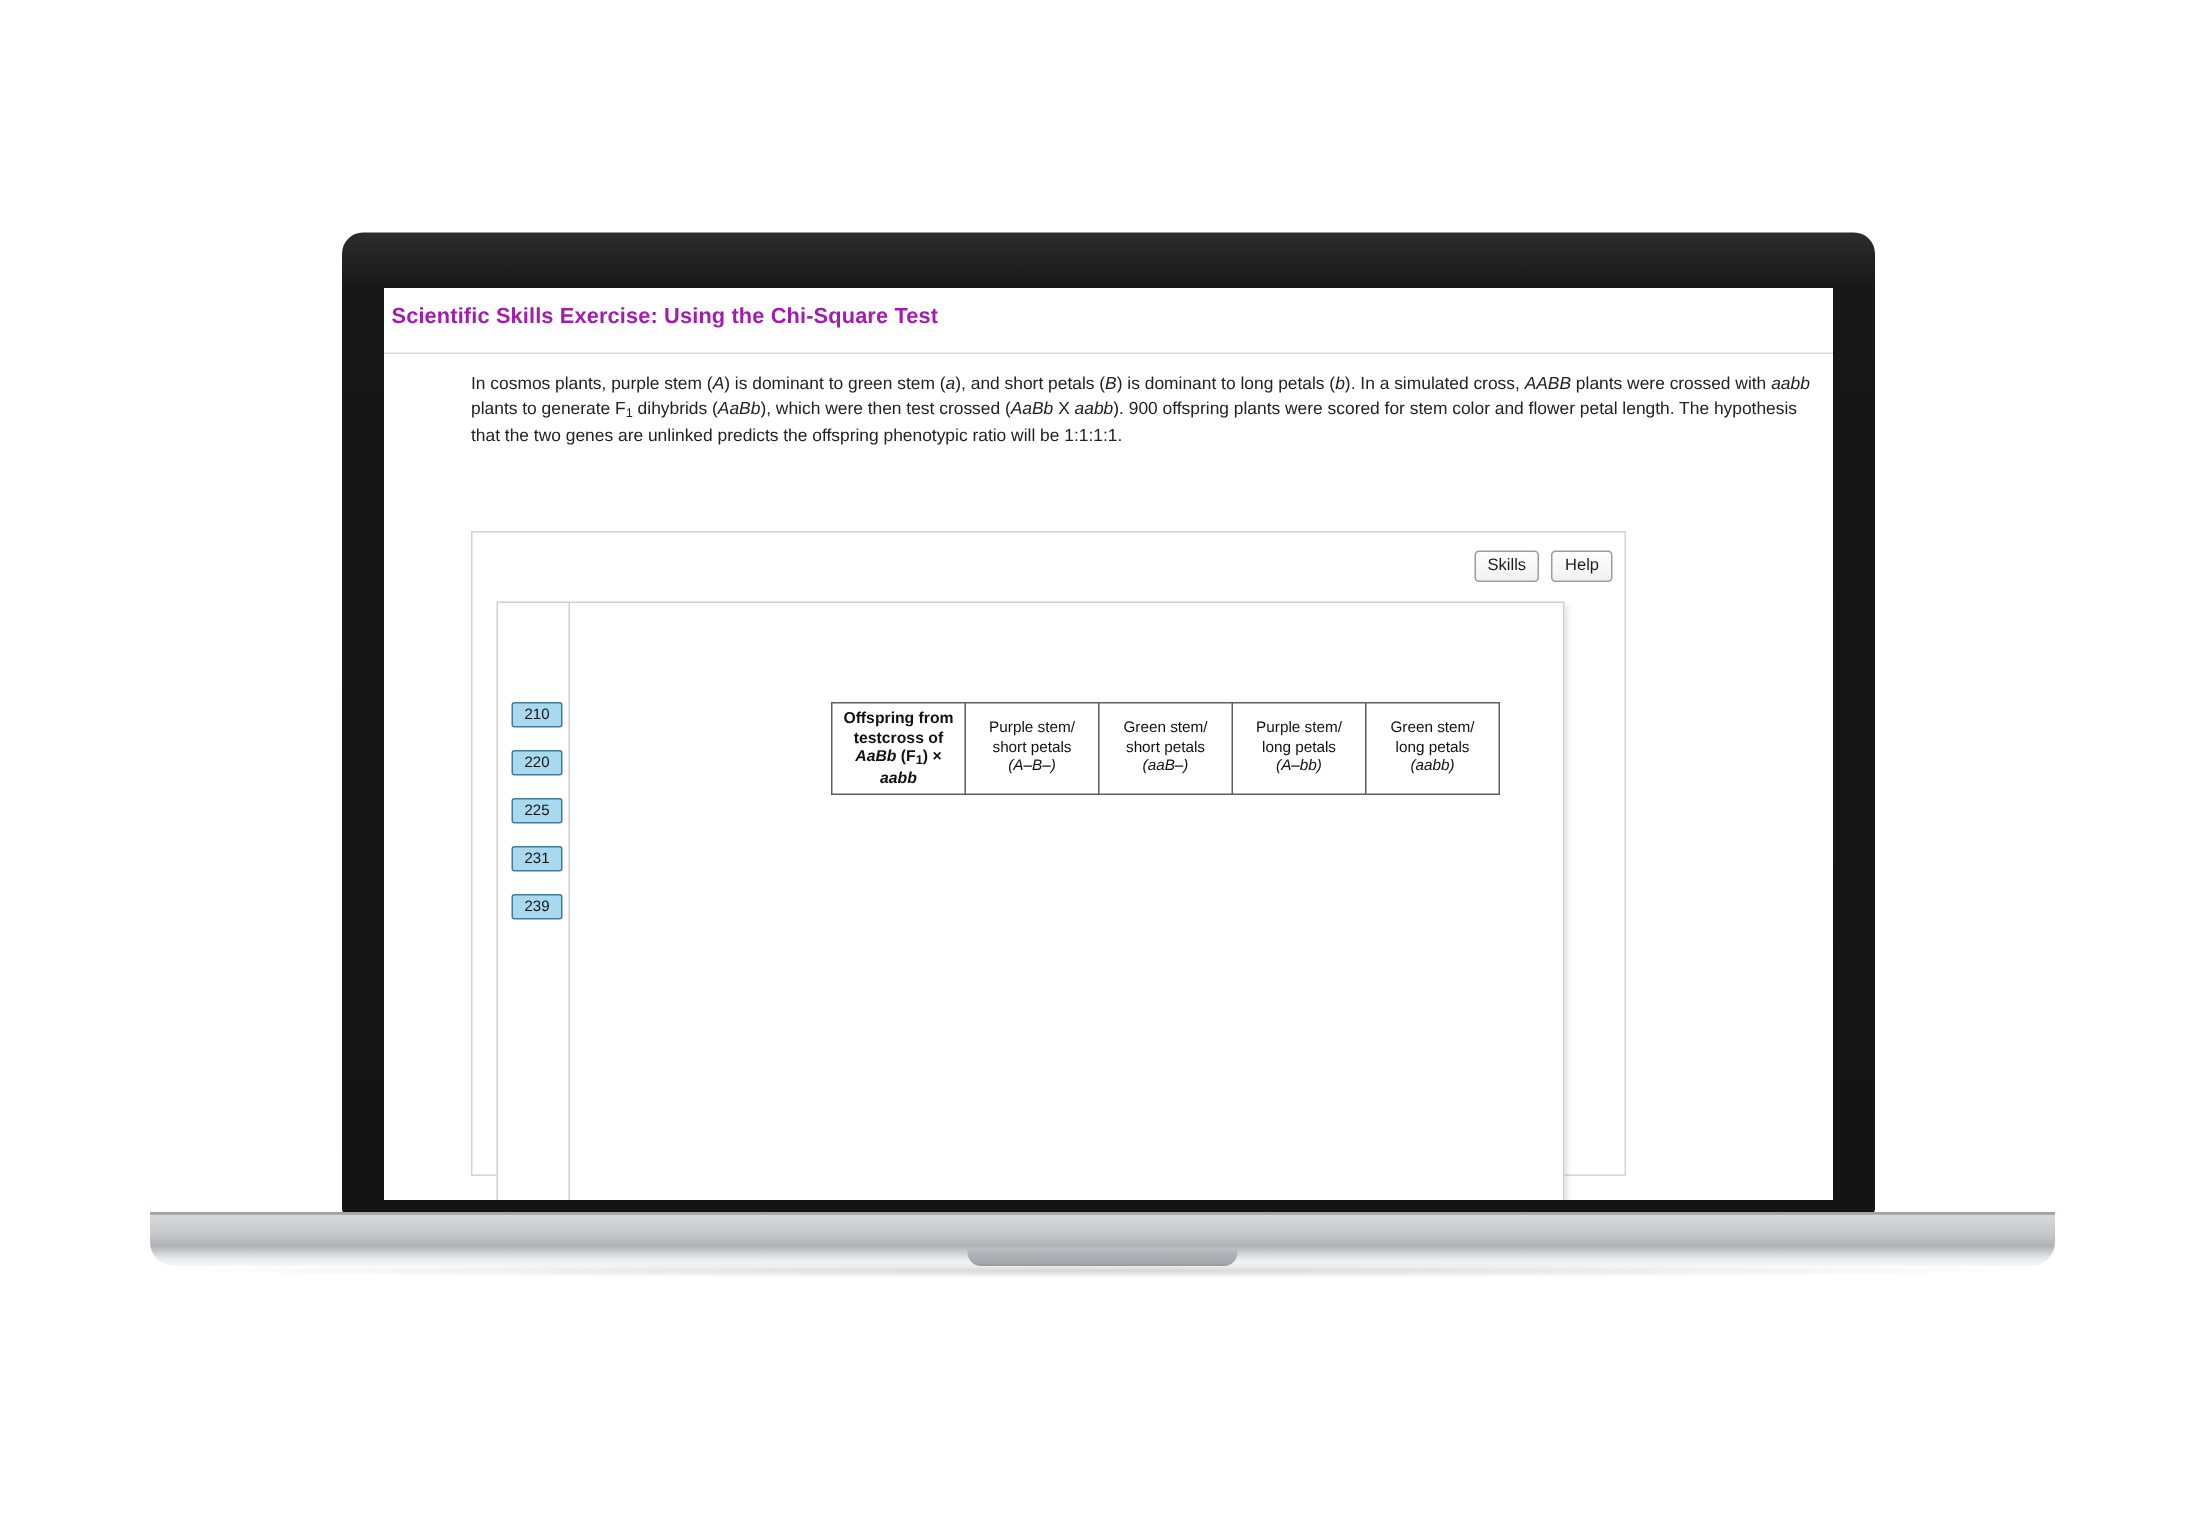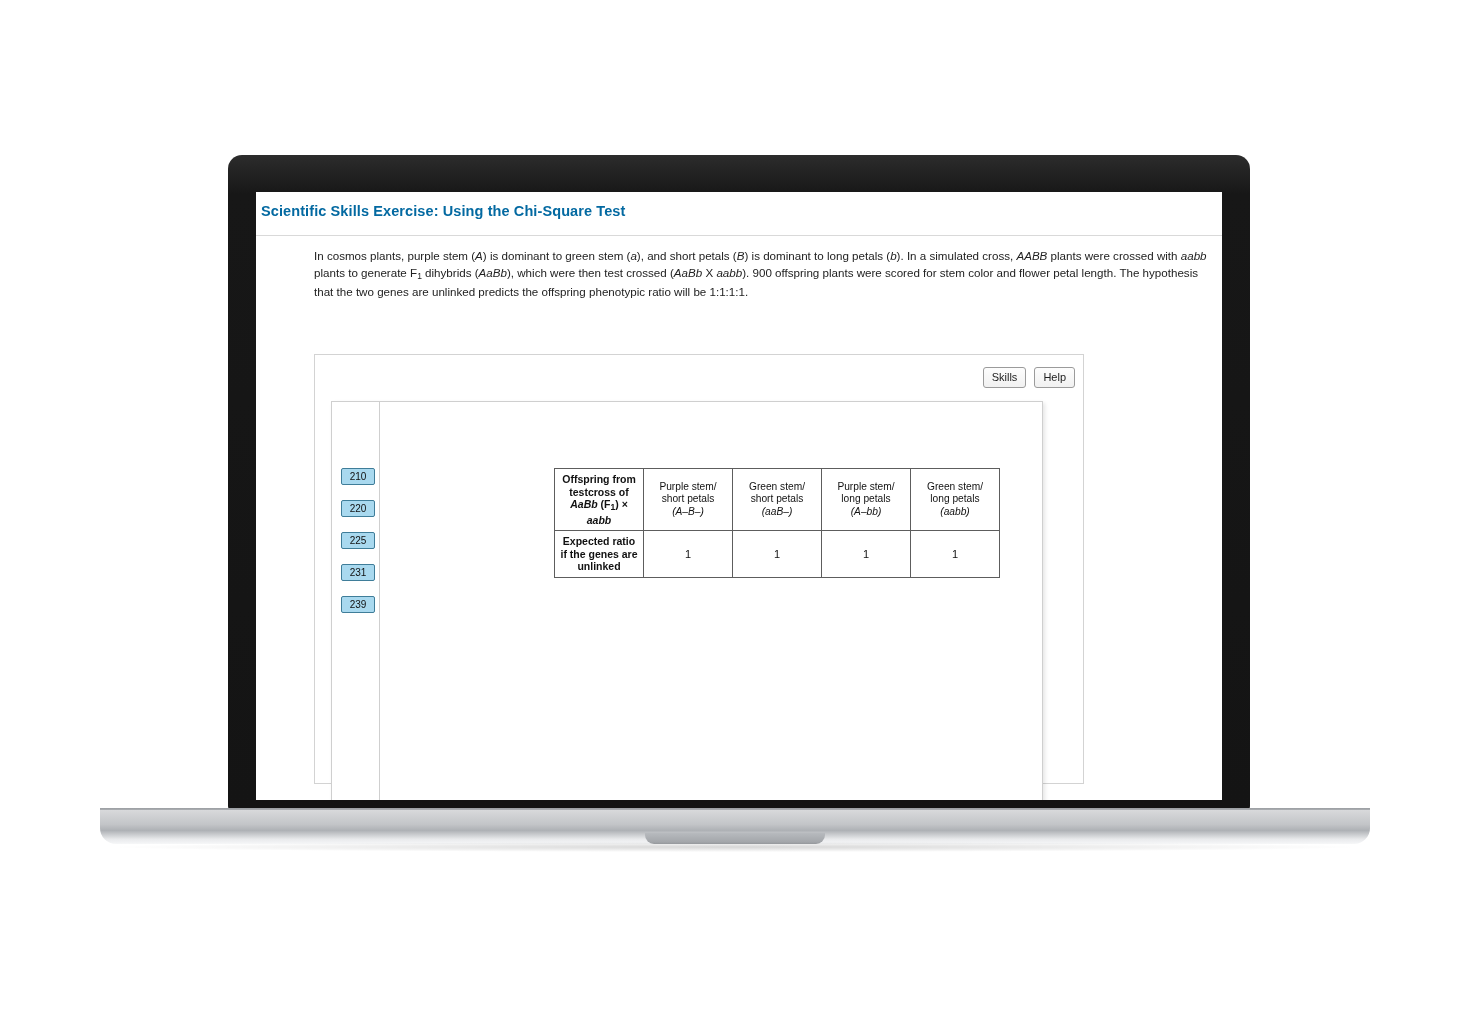--- a/index.html
+++ b/index.html
@@ -86,21 +86,21 @@
     height: 44px;
     border-bottom: 1px solid #d9d9d9;
     box-sizing: border-box;
   }
   .page-title {
     position: absolute;
     left: 5px;
     top: 11px;
     font-size: 14.5px;
     font-weight: bold;
-    color: #0369a1;
+    color: #a21caf;
     letter-spacing: 0.1px;
   }
 
   .body-text {
     position: absolute;
     left: 58px;
     top: 56px;
     width: 900px;
     font-size: 11.6px;
     line-height: 16.6px;
@@ -267,27 +267,20 @@
           <div class="data-table-wrap">
             <table class="genetics">
               <tbody id="table-body">
                   <tr>
                     <td class="corner rowhead">Offspring from testcross of <i>AaBb</i> (F<sub class="sub">1</sub>) × <i>aabb</i></td>
                     <td class="colhead">Purple stem/<br>short petals<br><span class="ital">(A–B–)</span></td>
                     <td class="colhead">Green stem/<br>short petals<br><span class="ital">(aaB–)</span></td>
                     <td class="colhead">Purple stem/<br>long petals<br><span class="ital">(A–bb)</span></td>
                     <td class="colhead">Green stem/<br>long petals<br><span class="ital">(aabb)</span></td>
                   </tr>
-                  <tr>
-                    <td class="rowhead">Expected ratio if the genes are unlinked</td>
-                    <td class="cell-num">1</td>
-                    <td class="cell-num">1</td>
-                    <td class="cell-num">1</td>
-                    <td class="cell-num">1</td>
-                  </tr>
                 </tbody>
             </table>
           </div>
 
         </div>
       </div>
 
     </div>
   </div>
 

